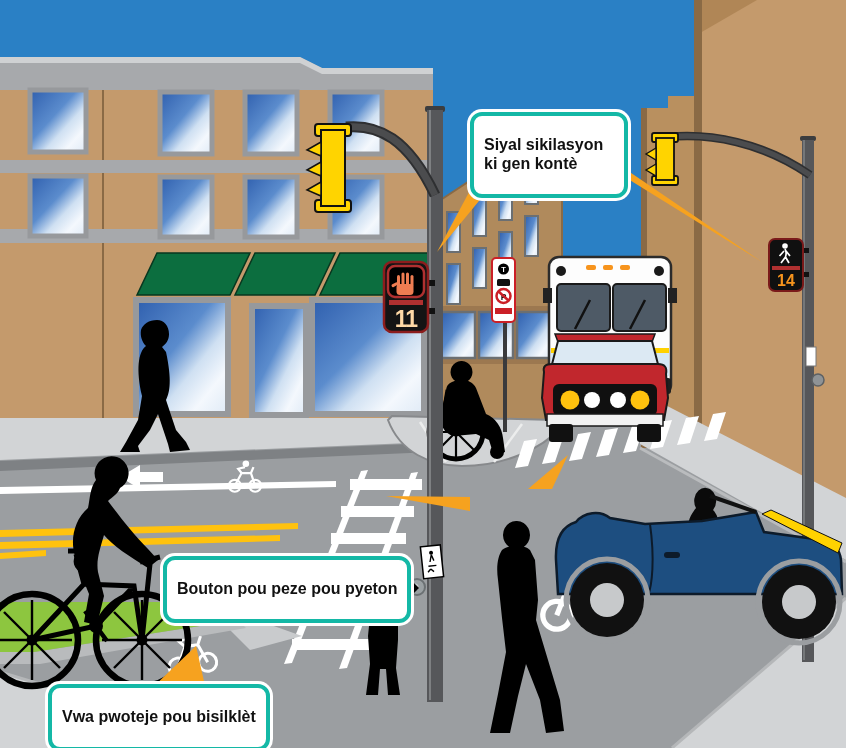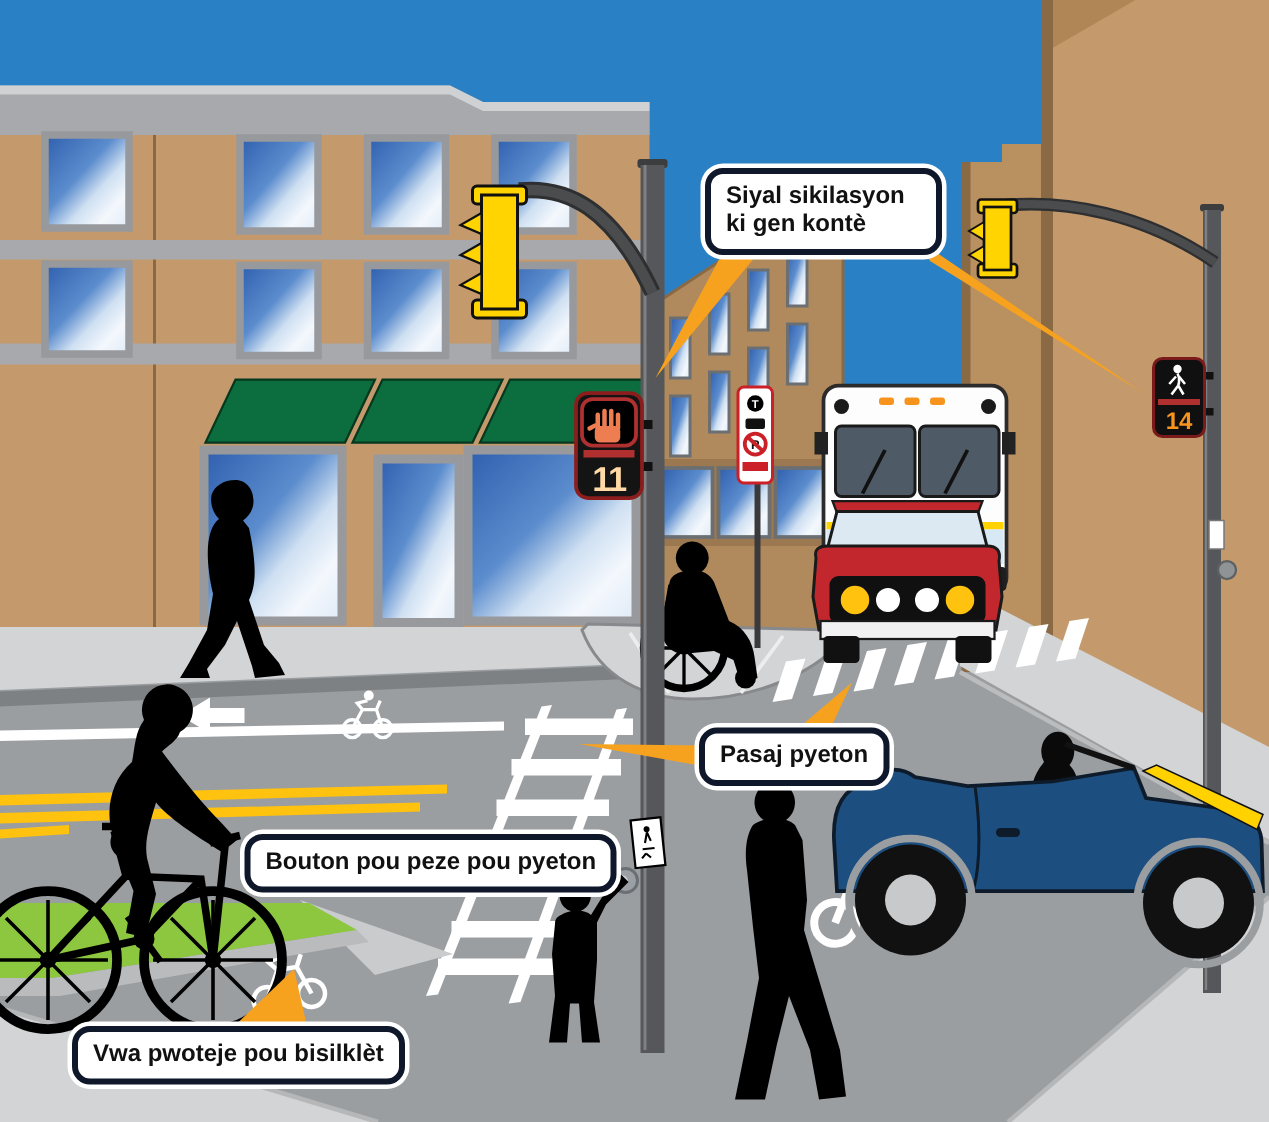--- a/index.html
+++ b/index.html
@@ -1,20 +1,20 @@
 <!DOCTYPE html>
 <html><head>
 <meta charset="utf-8">
 <style>
   html,body{margin:0;padding:0;background:#fff;}
   #stage{position:relative;width:846px;height:748px;overflow:hidden;
          font-family:"Liberation Sans",sans-serif;}
   #scene{position:absolute;left:0;top:0;}
-  .callout{position:absolute;background:#fff;border:4px solid #0f172a;border-radius:12px;
-           box-shadow:0 0 0 3px #ffffff;padding:6px 10px;color:#111;
+  .callout{position:absolute;background:#fff;border:4px solid #14b8a6;border-radius:12px;
+           box-shadow:0 0 0 3px #ffffff;padding:20px 10px;color:#111;
            font-size:16px;font-weight:600;line-height:1.18;white-space:nowrap;}
   .callout.wrap{white-space:normal;}
 </style>
 </head>
 <body>
 
 <div id="stage">
 <svg id="scene" width="846" height="748" viewBox="0 0 846 748">
   <defs>
     <linearGradient id="wg" x1="0" y1="0" x2="1" y2="1">
@@ -345,22 +345,19 @@
     <polygon points="470,497 470,511 386,496"></polygon>
     <polygon points="528,489 552,489 568,455"></polygon>
     <polygon points="352,566 352,580 413,585"></polygon>
     <polygon points="150,690 206,690 196,646"></polygon>
   </g>
 </svg>
 
 <div class="callout wrap" style="left:470px;top:112px;width:130px;">
   <span>Siyal sikilasyon ki gen kontè</span>
 </div>
-<div class="callout" style="left:466px;top:485px;">
-  <span>Pasaj pyeton</span>
-</div>
 <div class="callout" style="left:146px;top:556px;margin-left:17px;">
   <span>Bouton pou peze pou pyeton</span>
 </div>
 <div class="callout" style="left:48px;top:684px;font-size:16px;text-align:center;">
   <span>Vwa pwoteje pou bisilklèt</span>
 </div>
 </div>
 
 </body></html>

